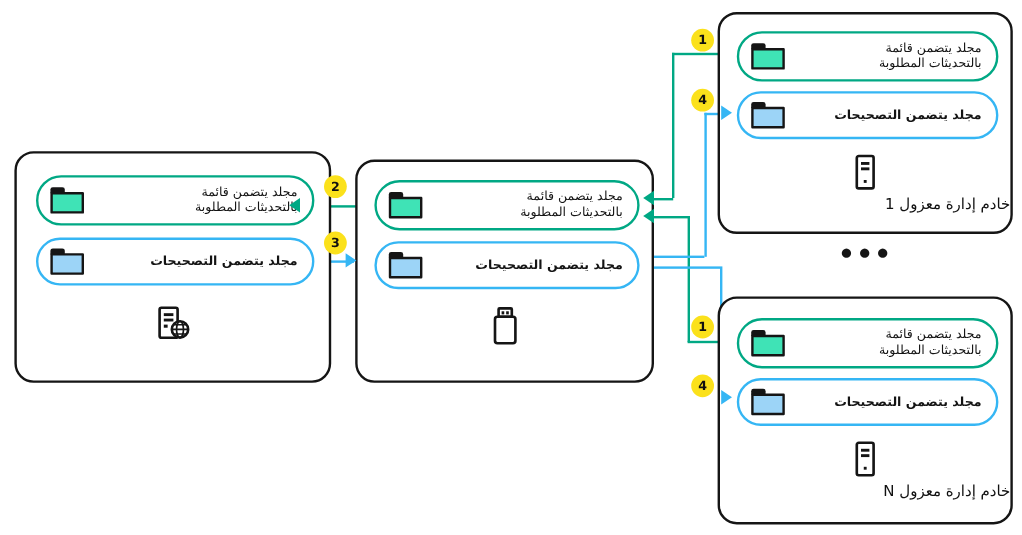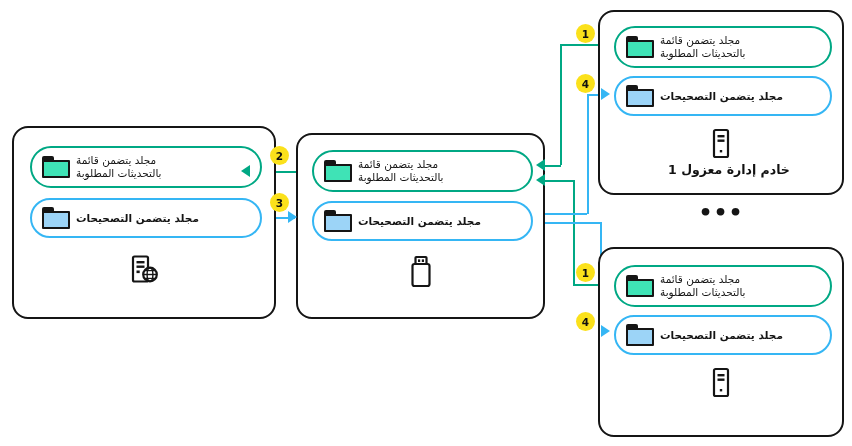--- a/index.html
+++ b/index.html
@@ -14,22 +14,21 @@
     position:absolute;
     border:2.5px solid #151515;
     border-radius:16px;
     background:#ffffff;
     box-sizing:border-box;
     z-index:3;
   }
   .panel-caption{
     position:absolute;
     left:16px;right:0;
-    text-align:center;
-    font-weight:bold;
+    font-weight:normal;
     font-size:12.5px;
     color:#111111;
     line-height:15px;
     direction:rtl;
   }
 
   
   .frow{
     position:absolute;
     box-sizing:border-box;
@@ -39,21 +38,21 @@
     flex-direction:row-reverse;
     align-items:center;
     justify-content:flex-start;
     padding:0 12px 0 10px;
     z-index:6;
   }
   .frow.green{border:2.2px solid #00a884;}
   .frow.blue{border:2.2px solid #35b6f4;font-weight:bold;}
   .frow .ftext{
     flex:1;
-    text-align:left;
+    text-align:right;
     font-size:10.5px;
     line-height:13px;
     color:#141414;
     direction:rtl;
     padding-inline-end:4px;
   }
 
   
   .folder{width:28px;height:22px;position:relative;flex:0 0 auto;margin-inline-start:2px;}
   .folder .tab{
@@ -260,20 +259,23 @@
 
     <div class="iconwrap" style="left:0;right:0;top:118px;height:32px;">
       <svg width="22" height="32" viewBox="0 0 22 32" aria-hidden="true">
         <rect x="4" y="2" width="14" height="27" rx="1.6" fill="none" stroke="#151515" stroke-width="2.2"></rect>
         <rect x="7.5" y="7" width="7" height="2.4" fill="#151515"></rect>
         <rect x="7.5" y="11.5" width="7" height="2.4" fill="#151515"></rect>
         <rect x="9.8" y="22" width="2.4" height="2.4" fill="#151515"></rect>
       </svg>
     </div>
 
+    <div class="panel-caption" style="top:152px;">
+      <span>خادم إدارة معزول N</span>
+    </div>
   </div>
 
   <div class="badge" style="left:576px;top:24px;">1</div>
   <div class="badge" style="left:576px;top:74px;">4</div>
   <div class="badge" style="left:270px;top:146px;">2</div>
   <div class="badge" style="left:270px;top:193px;">3</div>
   <div class="badge" style="left:576px;top:263px;">1</div>
   <div class="badge" style="left:576px;top:312px;">4</div>
 
 </div>

